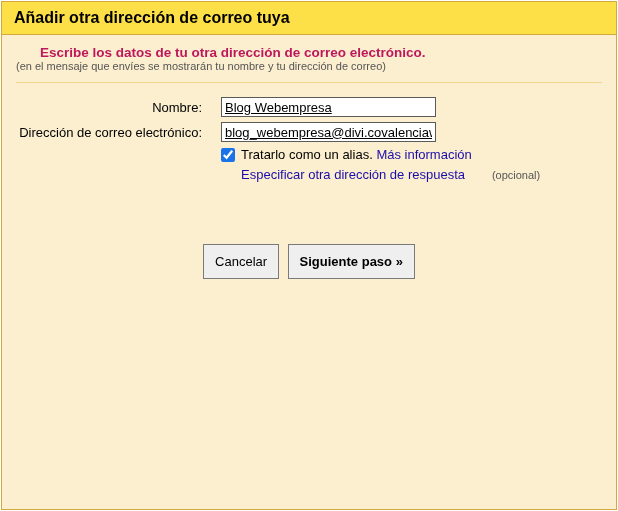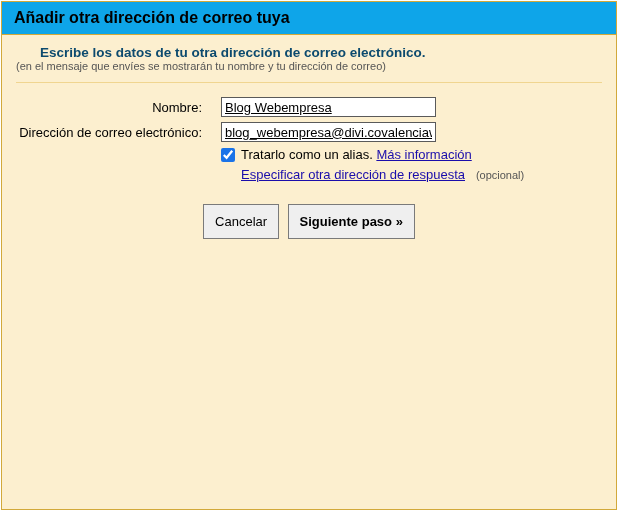--- a/index.html
+++ b/index.html
@@ -11,34 +11,34 @@
       overflow: hidden;
     }
     .window {
       border: 1px solid #d2a93a;
       width: 616px;
       height: 509px;
       margin: 1px;
       background: #fcefcf;
     }
     .titlebar {
-      background: #0ea5e9;
+      background: #fde047;
       border-bottom: 1px solid #d2a93a;
       padding: 7px 12px;
       font-weight: bold;
       font-size: 16px;
       color: #000;
     }
     .content {
       padding: 10px 14px;
     }
     .intro {
       font-weight: bold;
       font-size: 13.5px;
-      color: #0c4a6e;
+      color: #be185d;
       padding-left: 24px;
     }
     .intro-sub {
       font-size: 11px;
       color: #555;
       margin-top: 0;
     }
     .hr {
       border: none;
       border-top: 1px solid #f0d590;
@@ -73,47 +73,48 @@
       font-size: 13px;
     }
     .alias-row input[type="checkbox"] {
       margin-right: 6px;
       width: 14px;
       height: 14px;
       accent-color: #1a73e8;
     }
     .link {
       color: #1a0dab;
-      text-decoration: underline;
       cursor: pointer;
     }
     .reply-row {
       margin-left: 225px;
       margin-top: 5px;
       font-size: 13px;
     }
     .optional {
       font-size: 11px;
       color: #555;
+      margin-left: 16px;
     }
     .btnrow {
       margin-top: 22px;
       text-align: center;
     }
     .btn {
       font-family: Arial, Helvetica, sans-serif;
       font-size: 13px;
       padding: 9px 11px;
       background: #efefef;
       border: 1px solid #7a7a7a;
       cursor: pointer;
       margin: 0 2px;
     }
     .btn-primary {
       font-weight: bold;
+      margin-top: 40px;
     }
   </style>
 </head>
 <body>
 
 <div class="window">
   <div class="titlebar">Añadir otra dirección de correo tuya</div>
   <div class="content">
     <div class="intro">Escribe los datos de tu otra dirección de correo electrónico.</div>
     <div class="intro-sub">(en el mensaje que envíes se mostrarán tu nombre y tu dirección de correo)</div>

